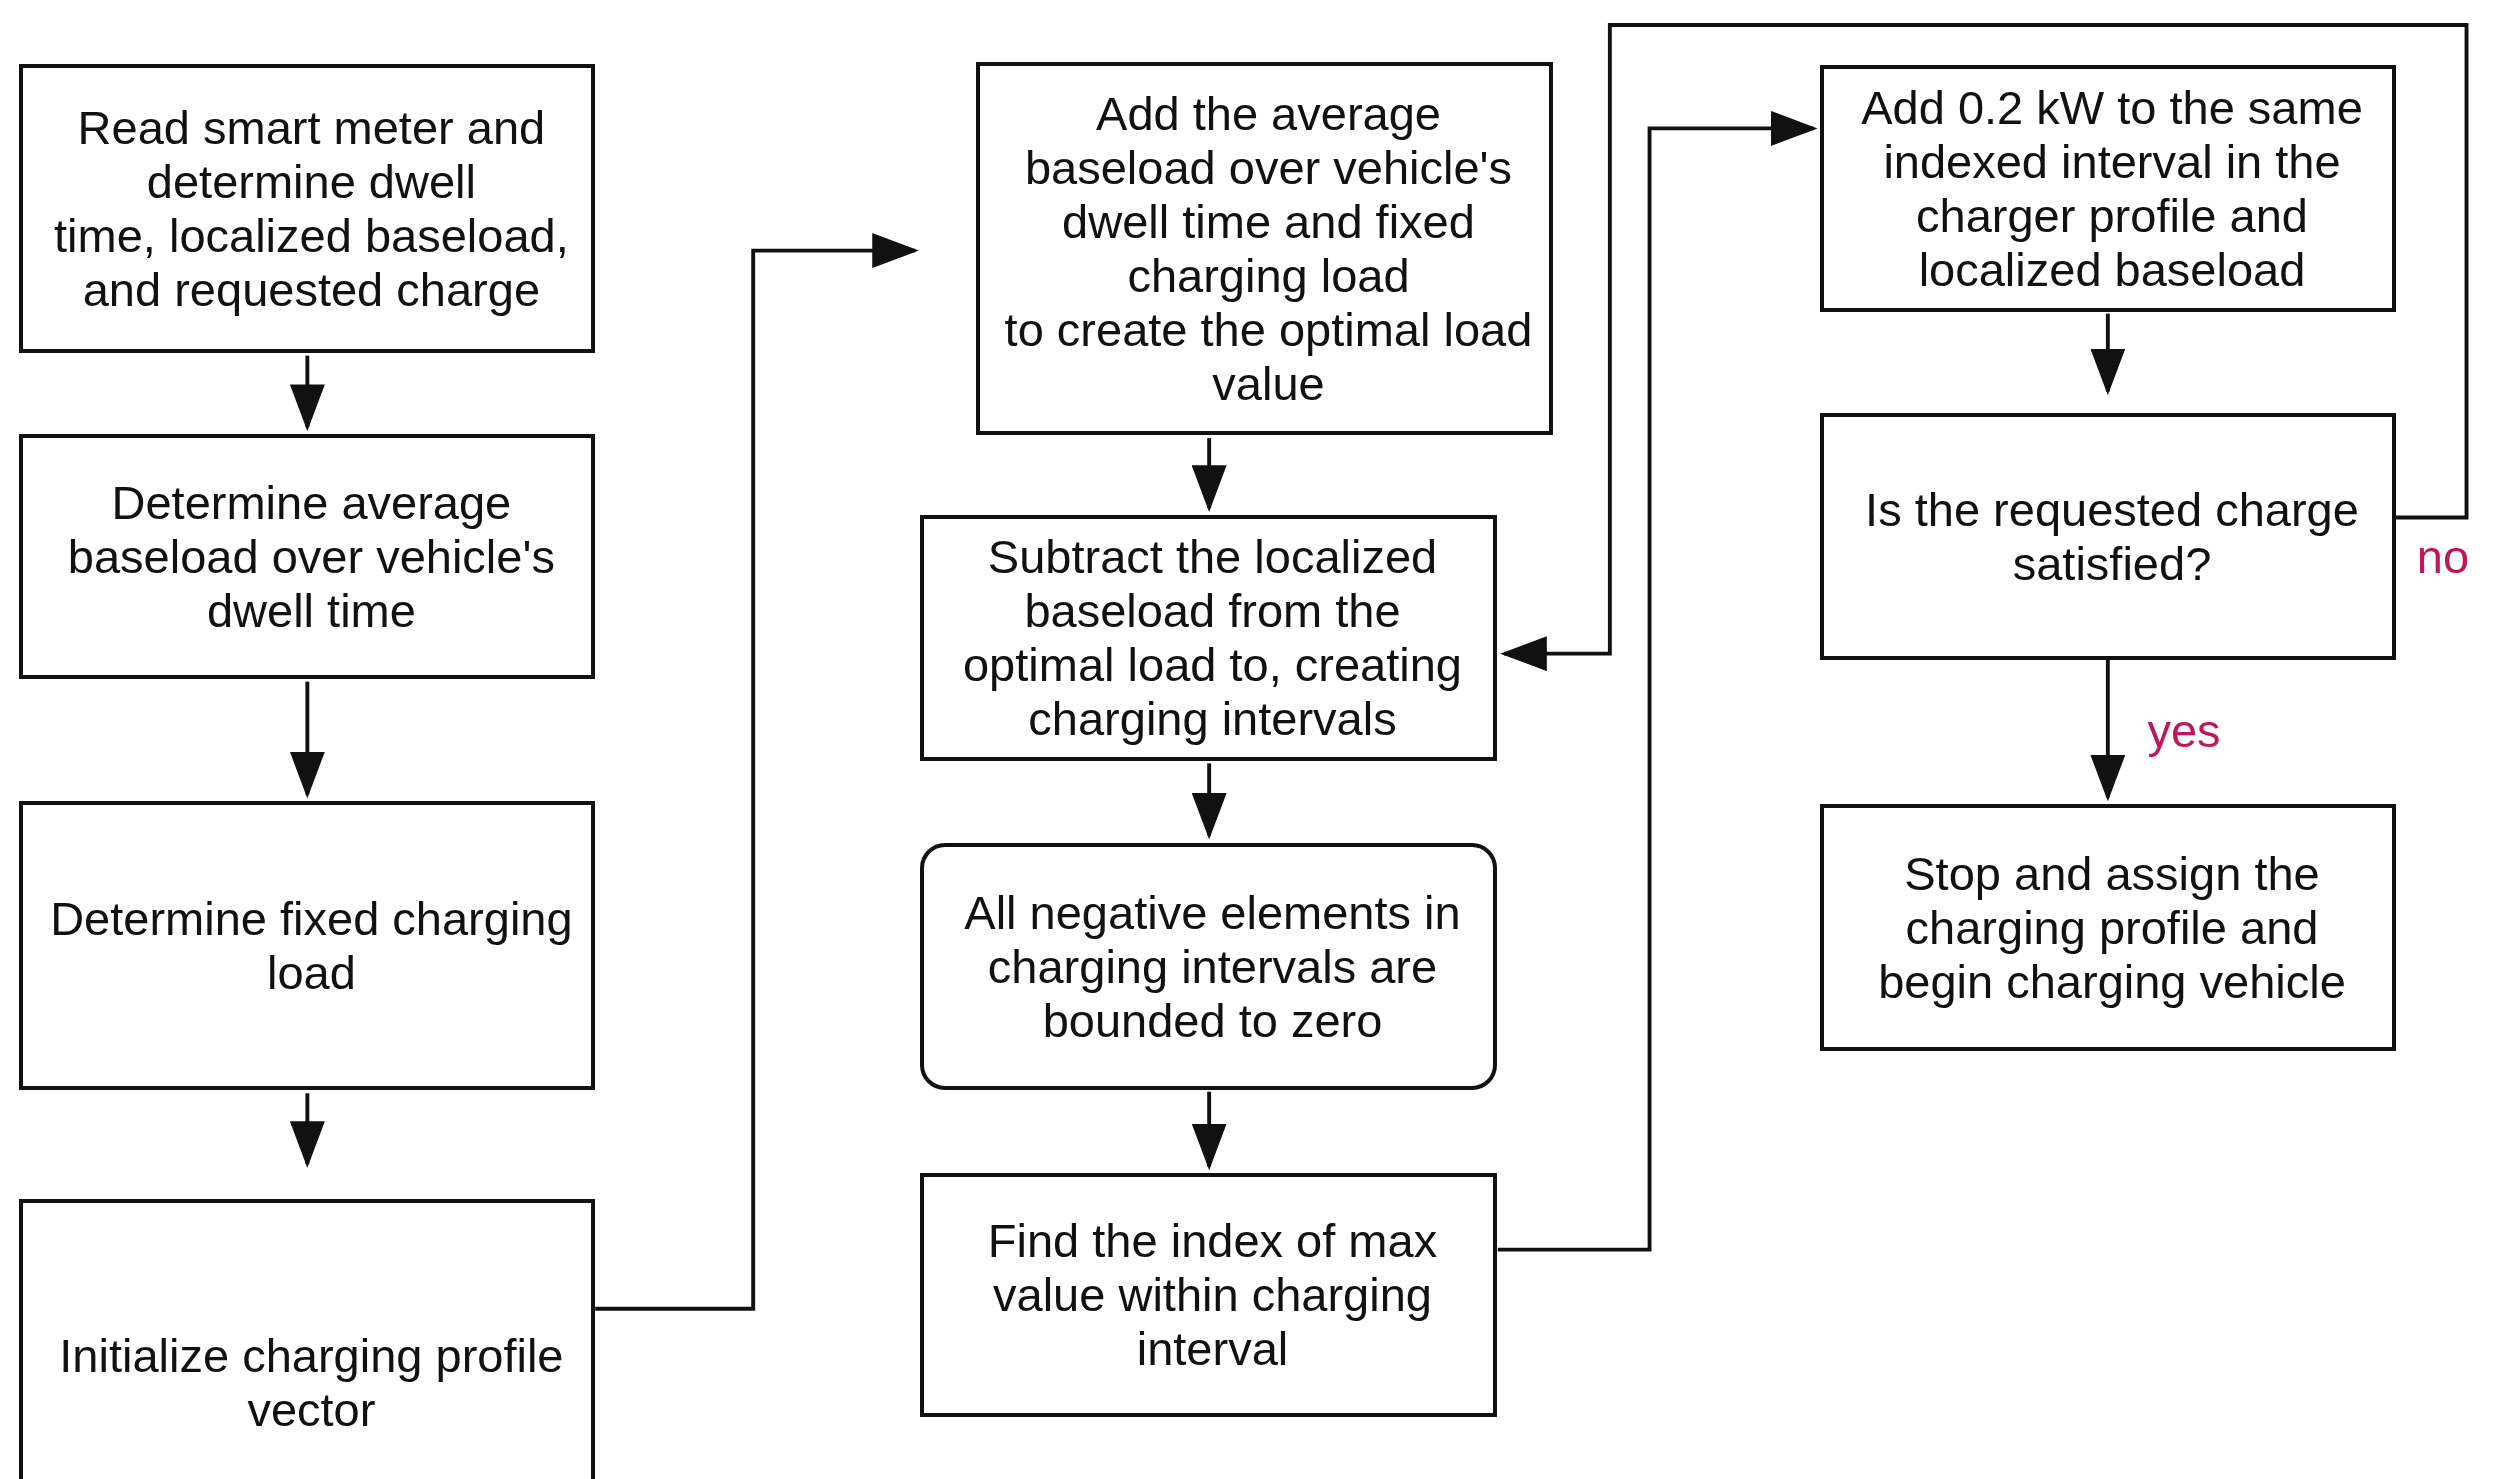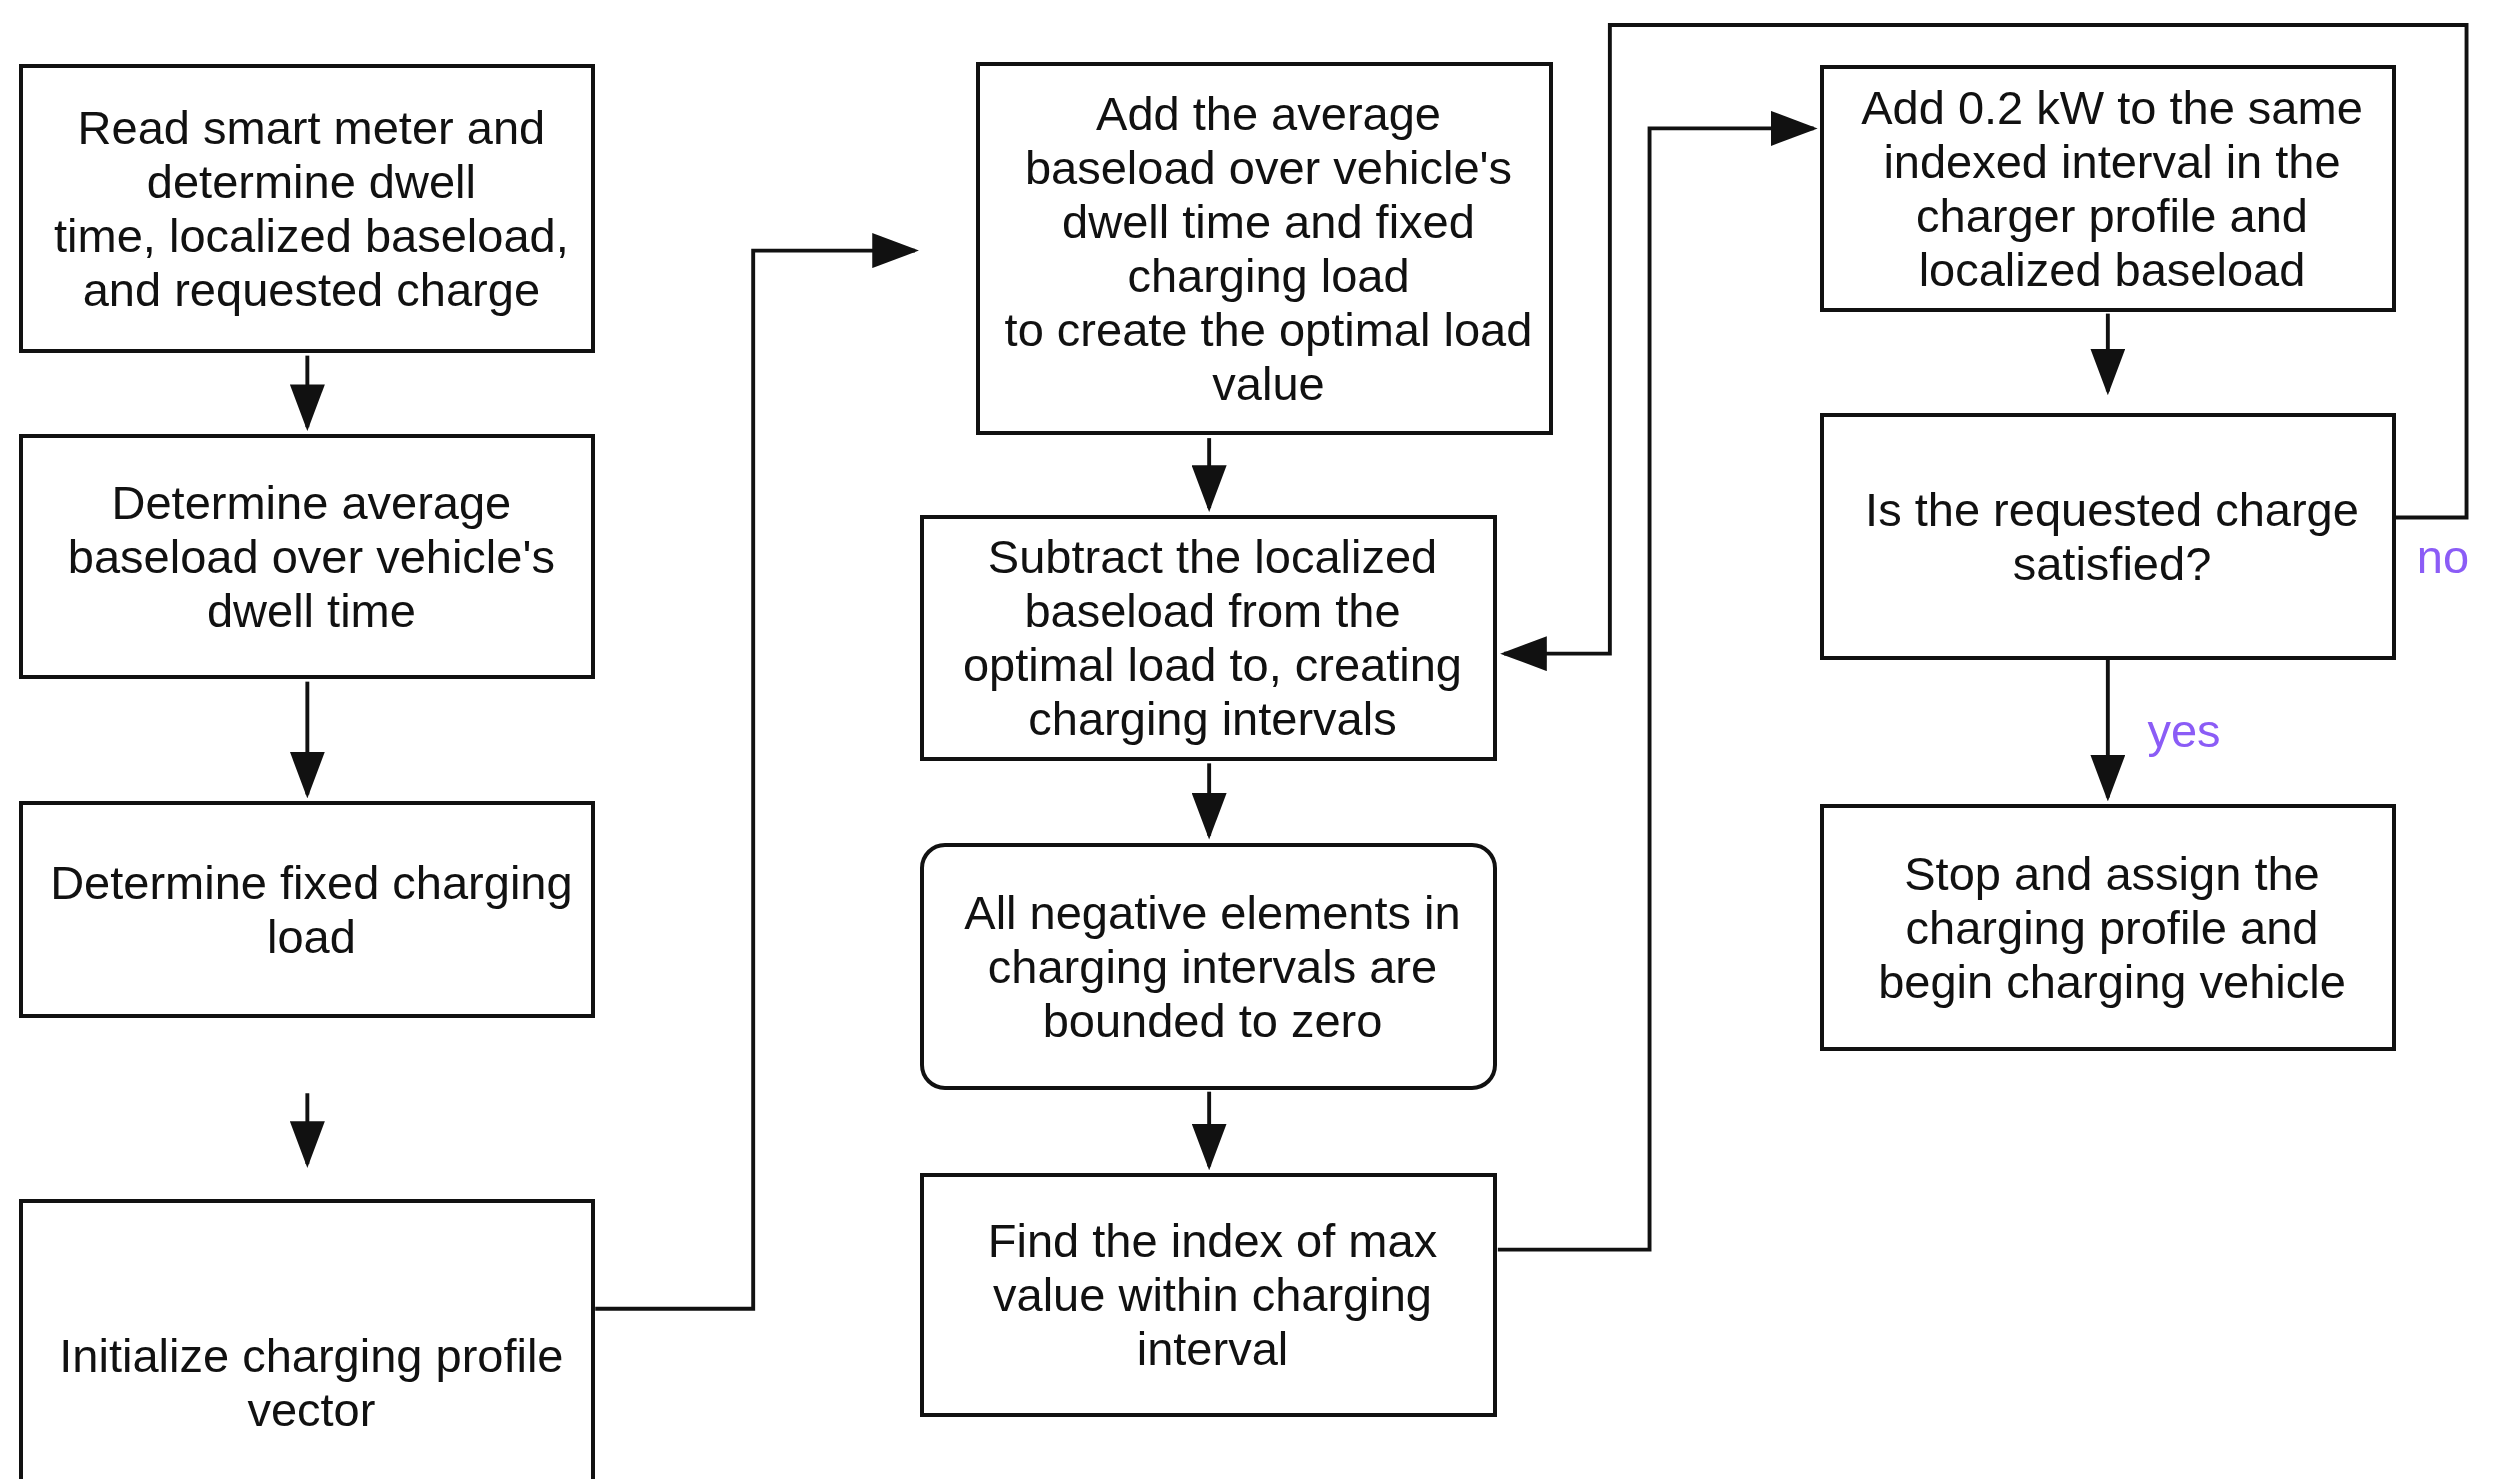--- a/index.html
+++ b/index.html
@@ -18,21 +18,21 @@
     text-align:center;
     padding-left:8px;
   }
   .box-text{
     white-space:pre-line;
     font-size:47px;line-height:54px;color:#111111;
     width:100%;
   }
   .edge-label{
     position:absolute;z-index:3;
-    font-size:47px;line-height:54px;color:#8b5cf6;
+    font-size:47px;line-height:54px;color:#be185d;
     text-align:center;
   }
 </style>
 </head>
 <body>
 
 <svg id="wires" width="2500" height="1480" viewBox="0 0 3213 1902">
   <defs>
     <marker id="arrow" markerWidth="12" markerHeight="9" refX="11" refY="4.5" orient="auto" markerUnits="strokeWidth">
       <path d="M0,0 L12,4.5 L0,9 Z" fill="#111111"></path>
@@ -59,21 +59,21 @@
 time, localized baseload,
 and requested charge</div>
 </div>
 
 <div class="flow-box" style="left:19.4px;top:434px;width:576px;height:245px;">
   <div class="box-text">Determine average
 baseload over vehicle's
 dwell time</div>
 </div>
 
-<div class="flow-box" style="left:19.4px;top:801px;width:576px;height:217px;">
+<div class="flow-box" style="left:19.4px;top:801px;width:576px;height:289px;">
   <div class="box-text">Determine fixed charging
 load</div>
 </div>
 
 <div class="flow-box" style="left:19.4px;top:1199px;width:576px;height:368px;">
   <div class="box-text">Initialize charging profile
 vector</div>
 </div>
 
 <div class="flow-box" style="left:976px;top:62px;width:577px;height:373px;">

